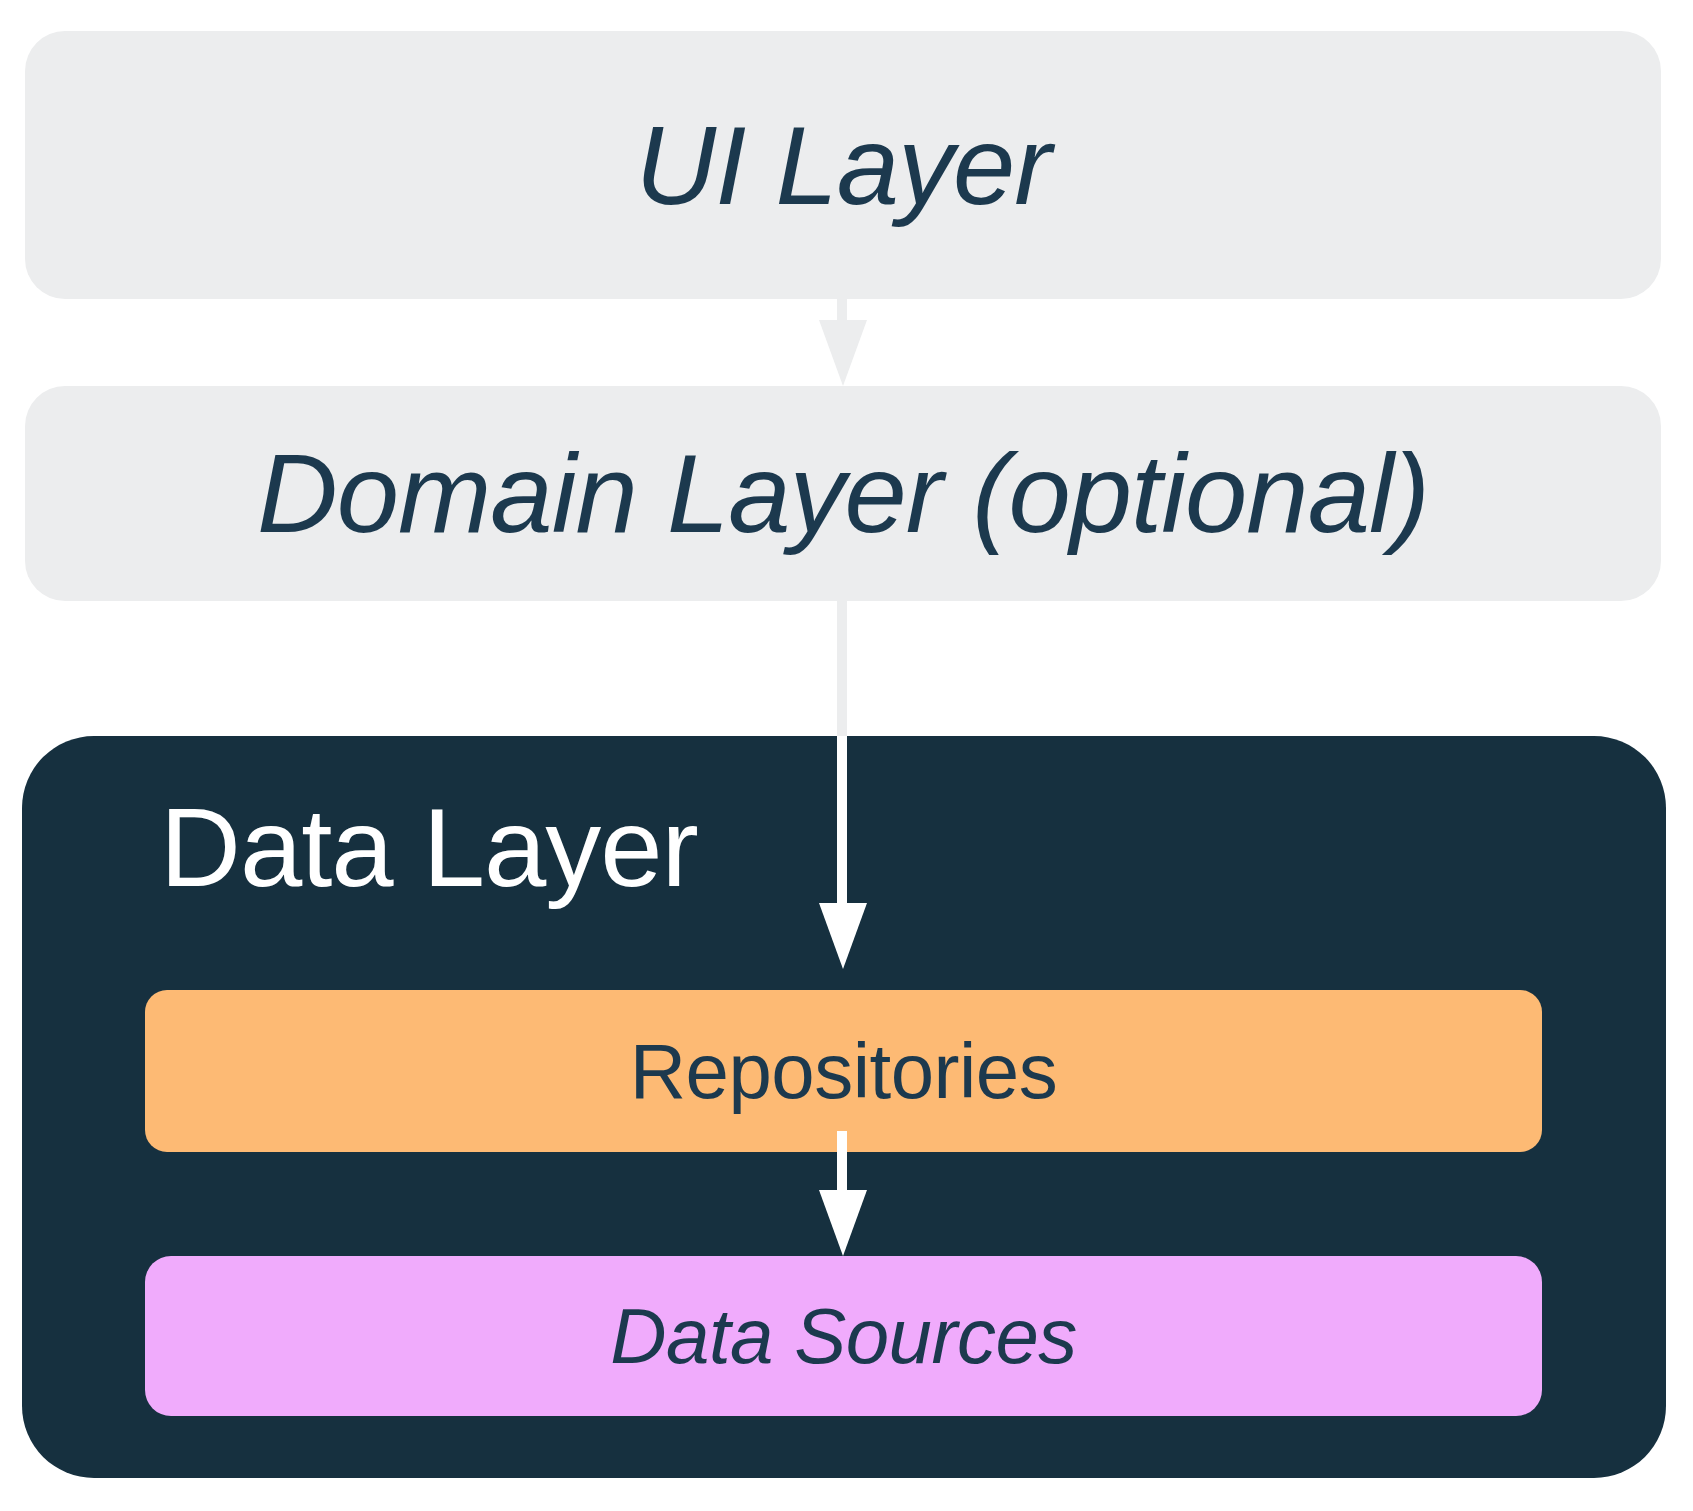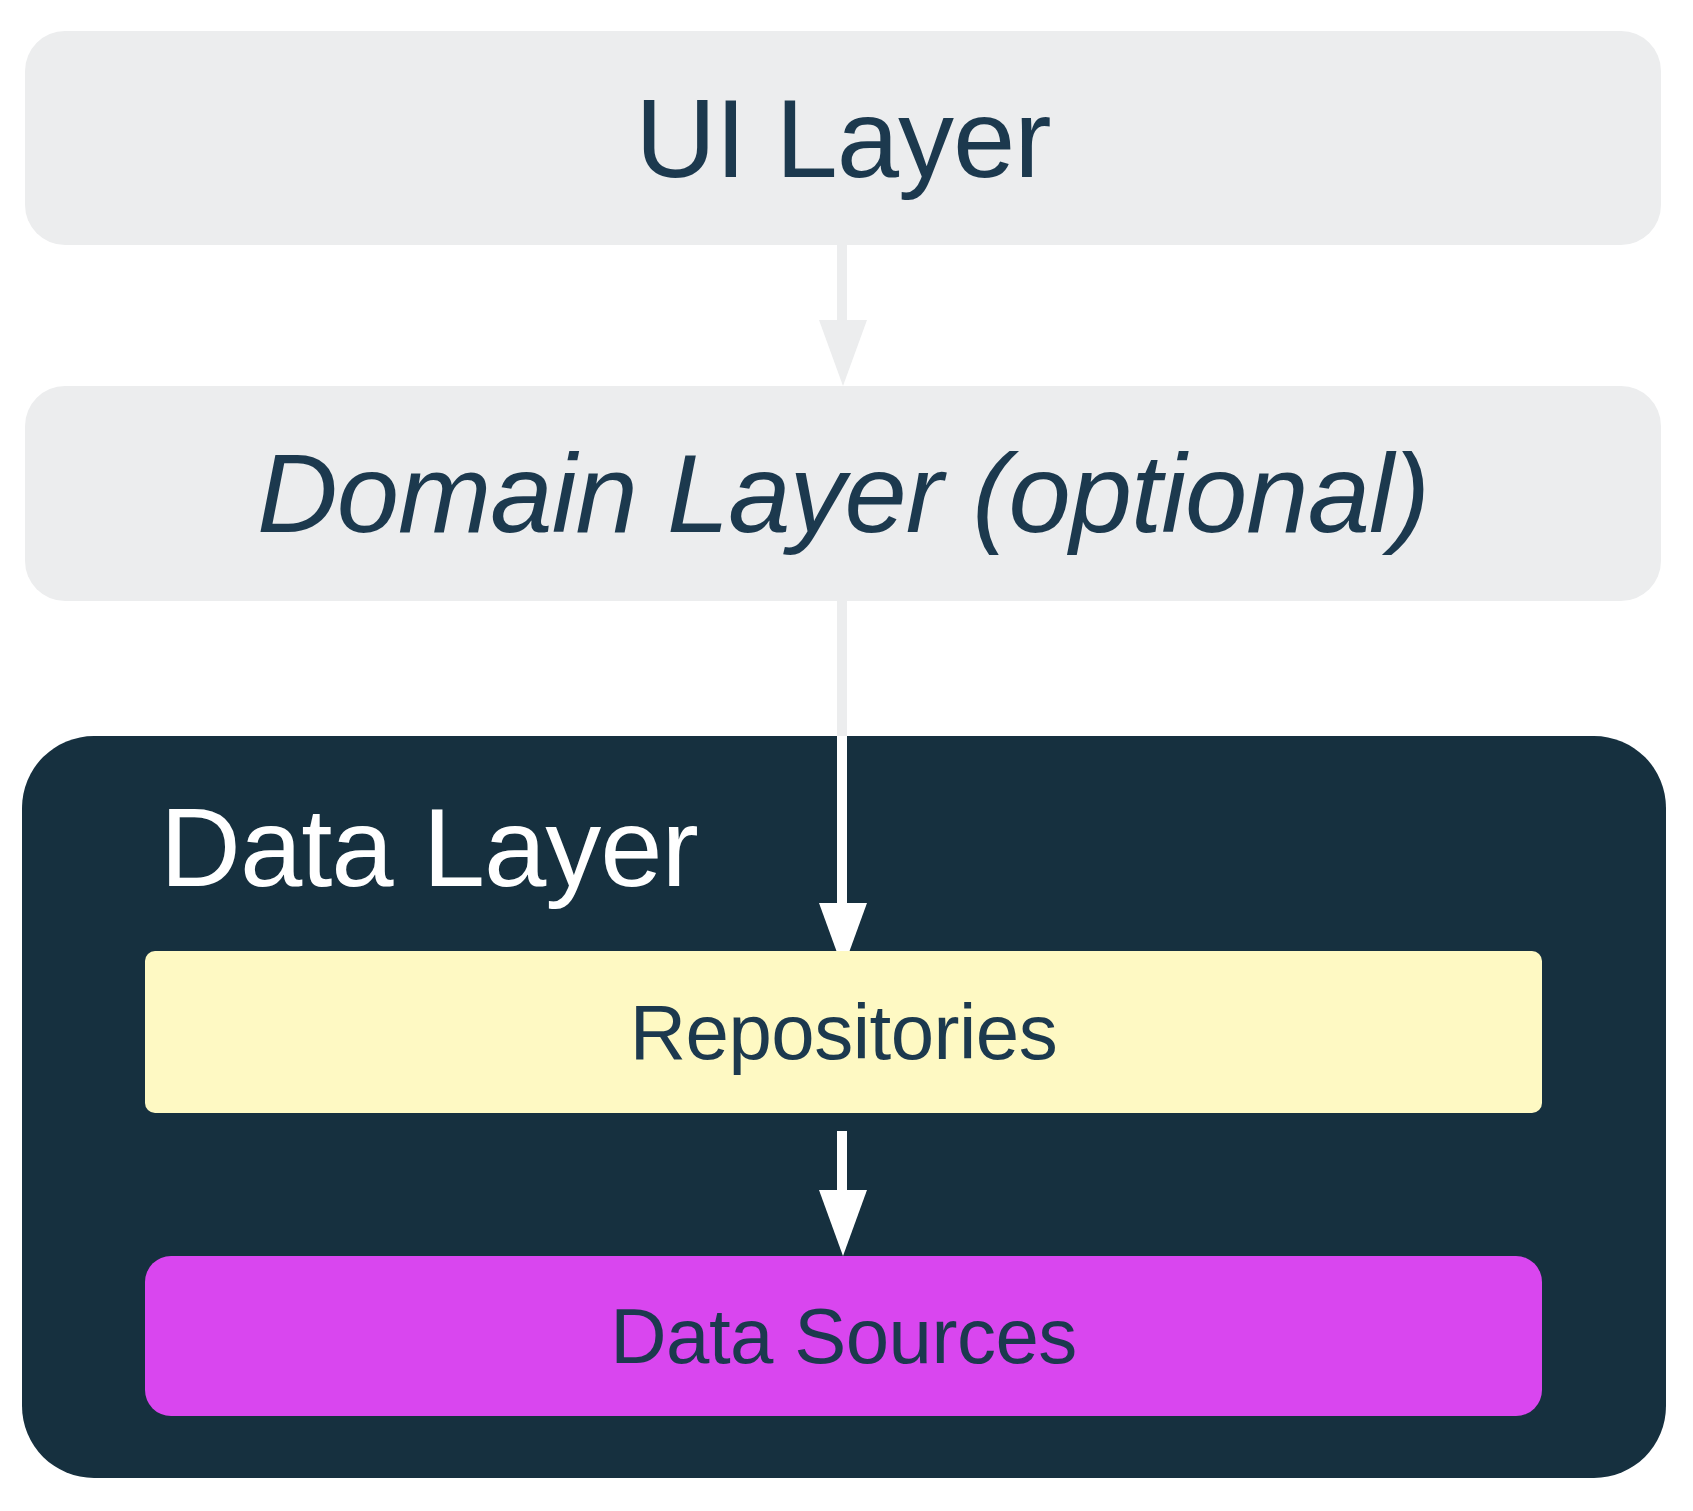--- a/index.html
+++ b/index.html
@@ -34,51 +34,52 @@
     white-space: nowrap;
   }
   .small-label {
     font-size: 78px;
     letter-spacing: -0.5px;
     font-weight: 400;
     white-space: nowrap;
   }
   #ui-layer-box {
     left: 25px; top: 31px;
-    width: 1636px; height: 214px;
+    width: 1636px; height: 268px; font-style: italic;
   }
   #domain-layer-box {
     left: 25px; top: 386px;
     width: 1636px; height: 215px; font-style: italic;
   }
   #data-layer-box {
     left: 22px; top: 736px;
     width: 1644px; height: 742px;
     background: #16303F;
     border-radius: 72px;
   }
   #data-layer-label {
     position: absolute;
     left: 138px; top: 56px;
     color: #ffffff;
     line-height: 1.0;
   }
   #repositories-box {
-    left: 145px; top: 951px;
+    left: 145px; top: 990px;
     width: 1397px; height: 162px;
-    background: #fef9c3;
-    border-radius: 10px;
+    background: #fdba74;
+    border-radius: 22px;
     color: #1C394E;
   }
   #data-sources-box {
     left: 145px; top: 1256px;
     width: 1397px; height: 160px;
-    background: #d946ef;
+    background: #f0abfc;
     border-radius: 26px;
     color: #1C394E;
+    font-style: italic;
   }
   .arrow-shaft {
     position: absolute;
     width: 10px;
     left: 837px;
   }
   .arrow-head {
     position: absolute;
     left: 819px;
     width: 0; height: 0;

